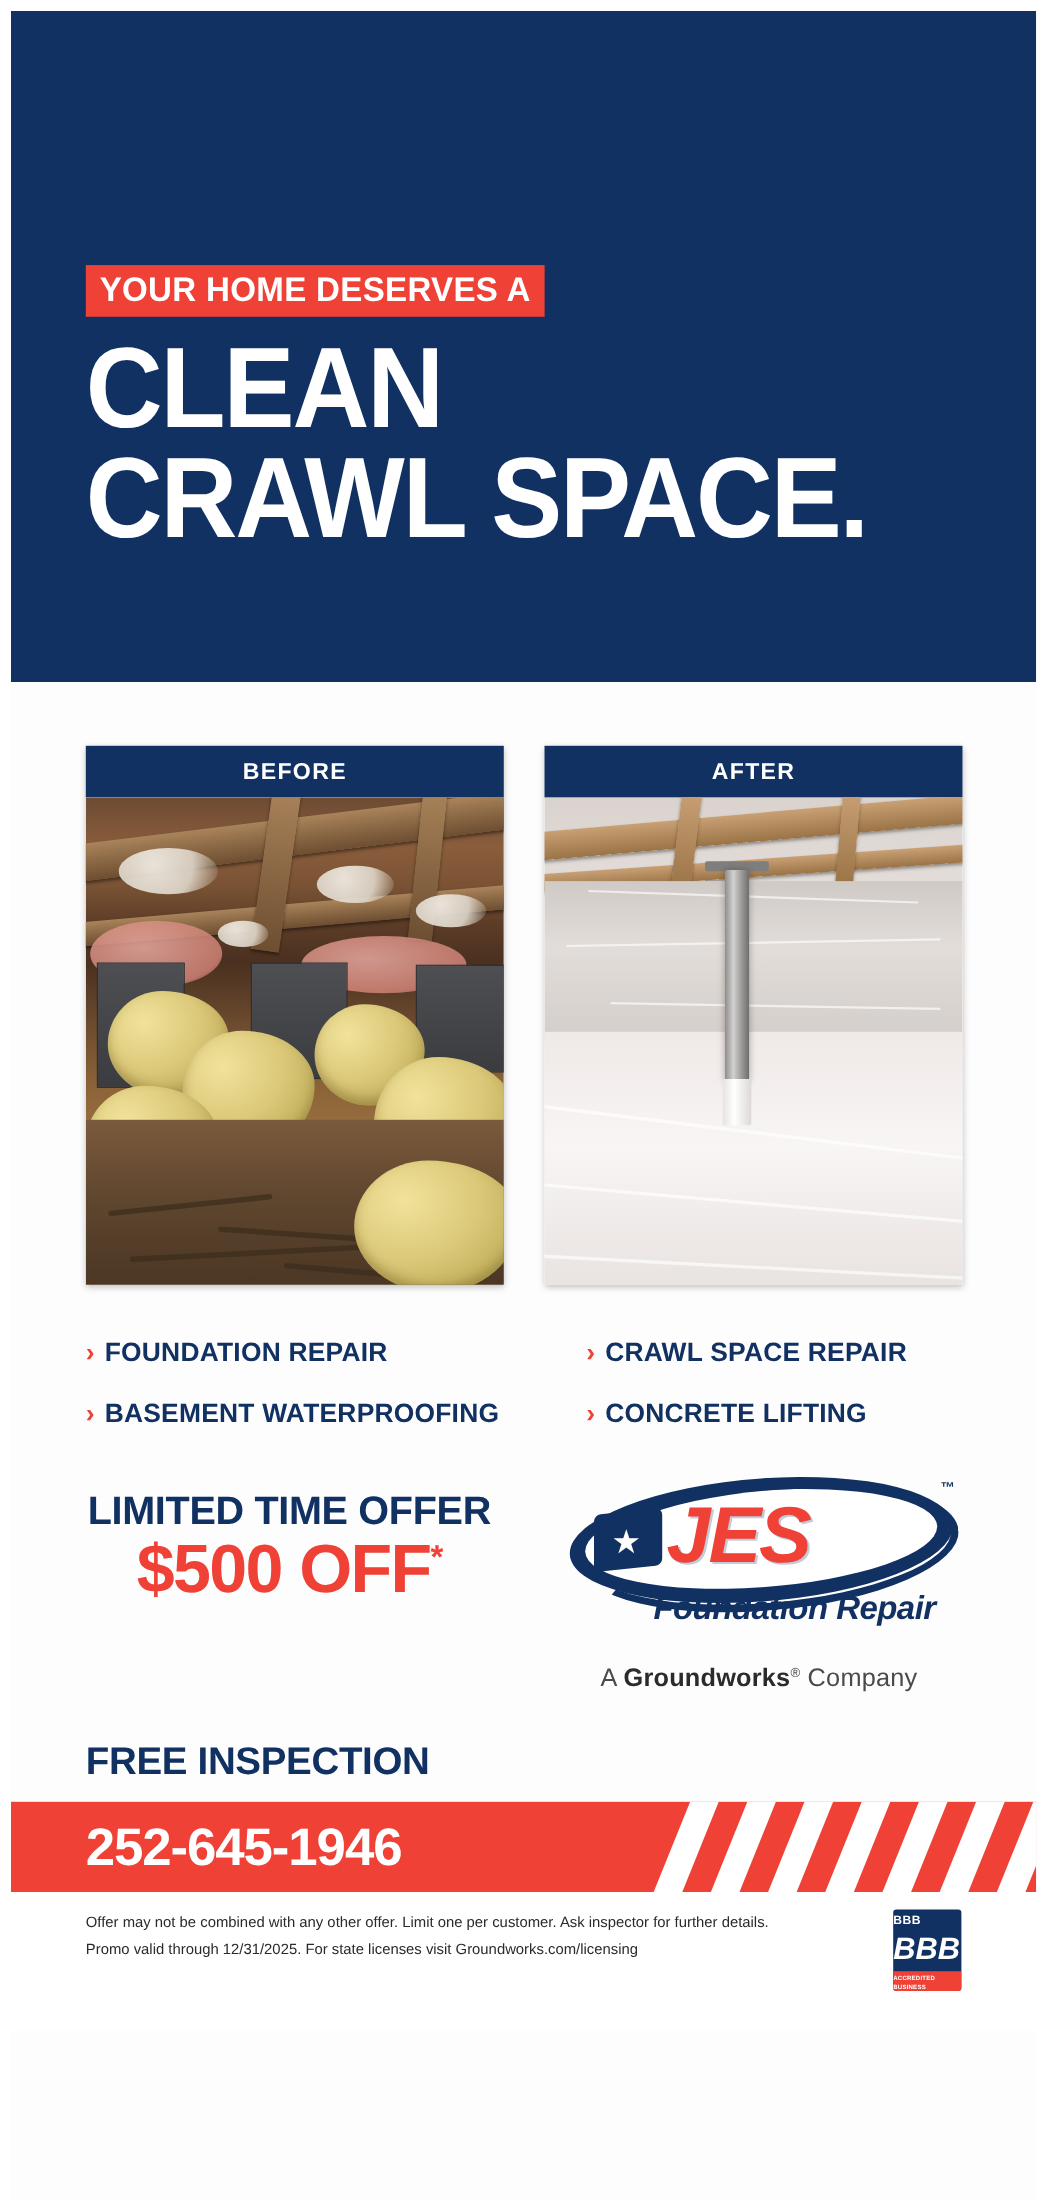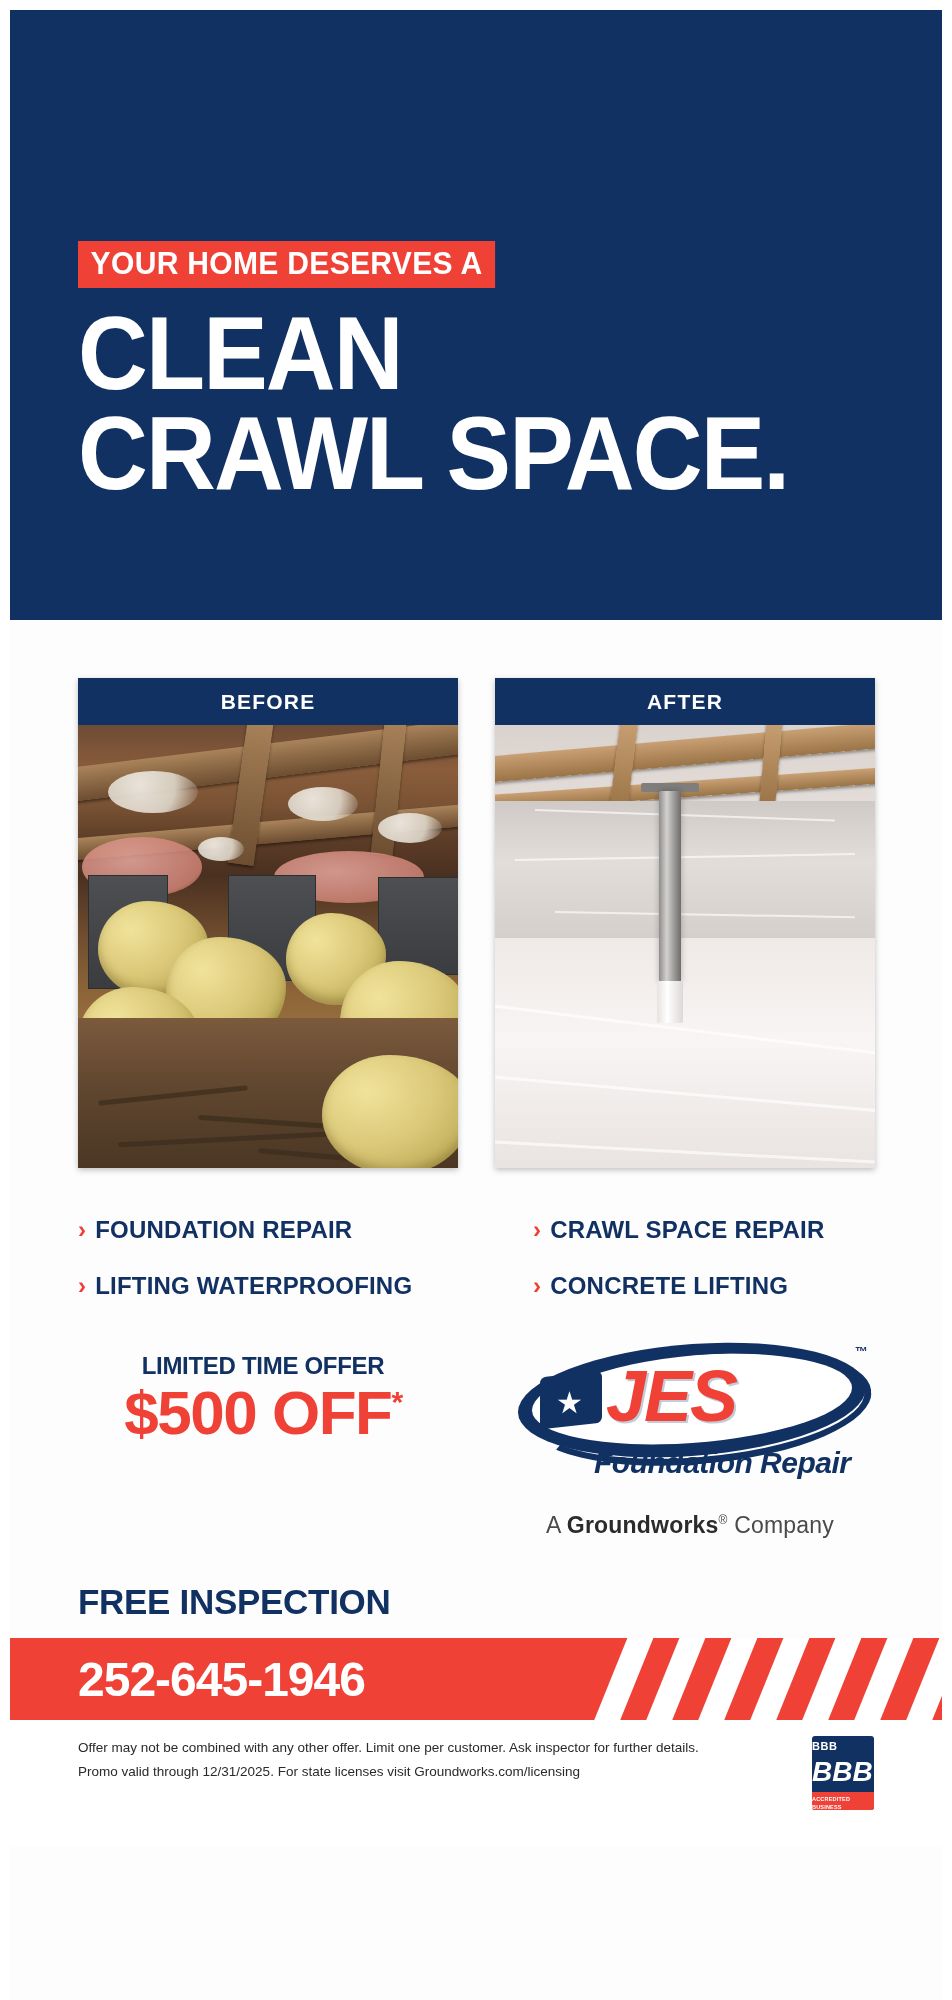--- a/index.html
+++ b/index.html
@@ -223,21 +223,21 @@
   }
   .offer-left {
     position: absolute;
     left: 68px;
     top: 0;
     width: 400px;
   }
   .limited {
     color: #123163;
     font-weight: bold;
-    font-size: 24px;
+    font-size: 36px;
     letter-spacing: -0.3px;
     text-align: center;
     width: 370px;
   }
   .amount {
     color: #ef4136;
     font-weight: bold;
     font-size: 62px;
     letter-spacing: -1.5px;
     text-align: center;
@@ -505,21 +505,21 @@
         <div class="service">
           <span class="chev">›</span>
           <span>FOUNDATION REPAIR</span>
         </div>
         <div class="service">
           <span class="chev">›</span>
           <span>CRAWL SPACE REPAIR</span>
         </div>
         <div class="service">
           <span class="chev">›</span>
-          <span>LIFTING WATERPROOFING</span>
+          <span>BASEMENT WATERPROOFING</span>
         </div>
         <div class="service">
           <span class="chev">›</span>
           <span>CONCRETE LIFTING</span>
         </div>
       </div>
 
       <div class="offer">
         <div class="offer-left">
           <div class="limited">LIMITED TIME OFFER</div>

